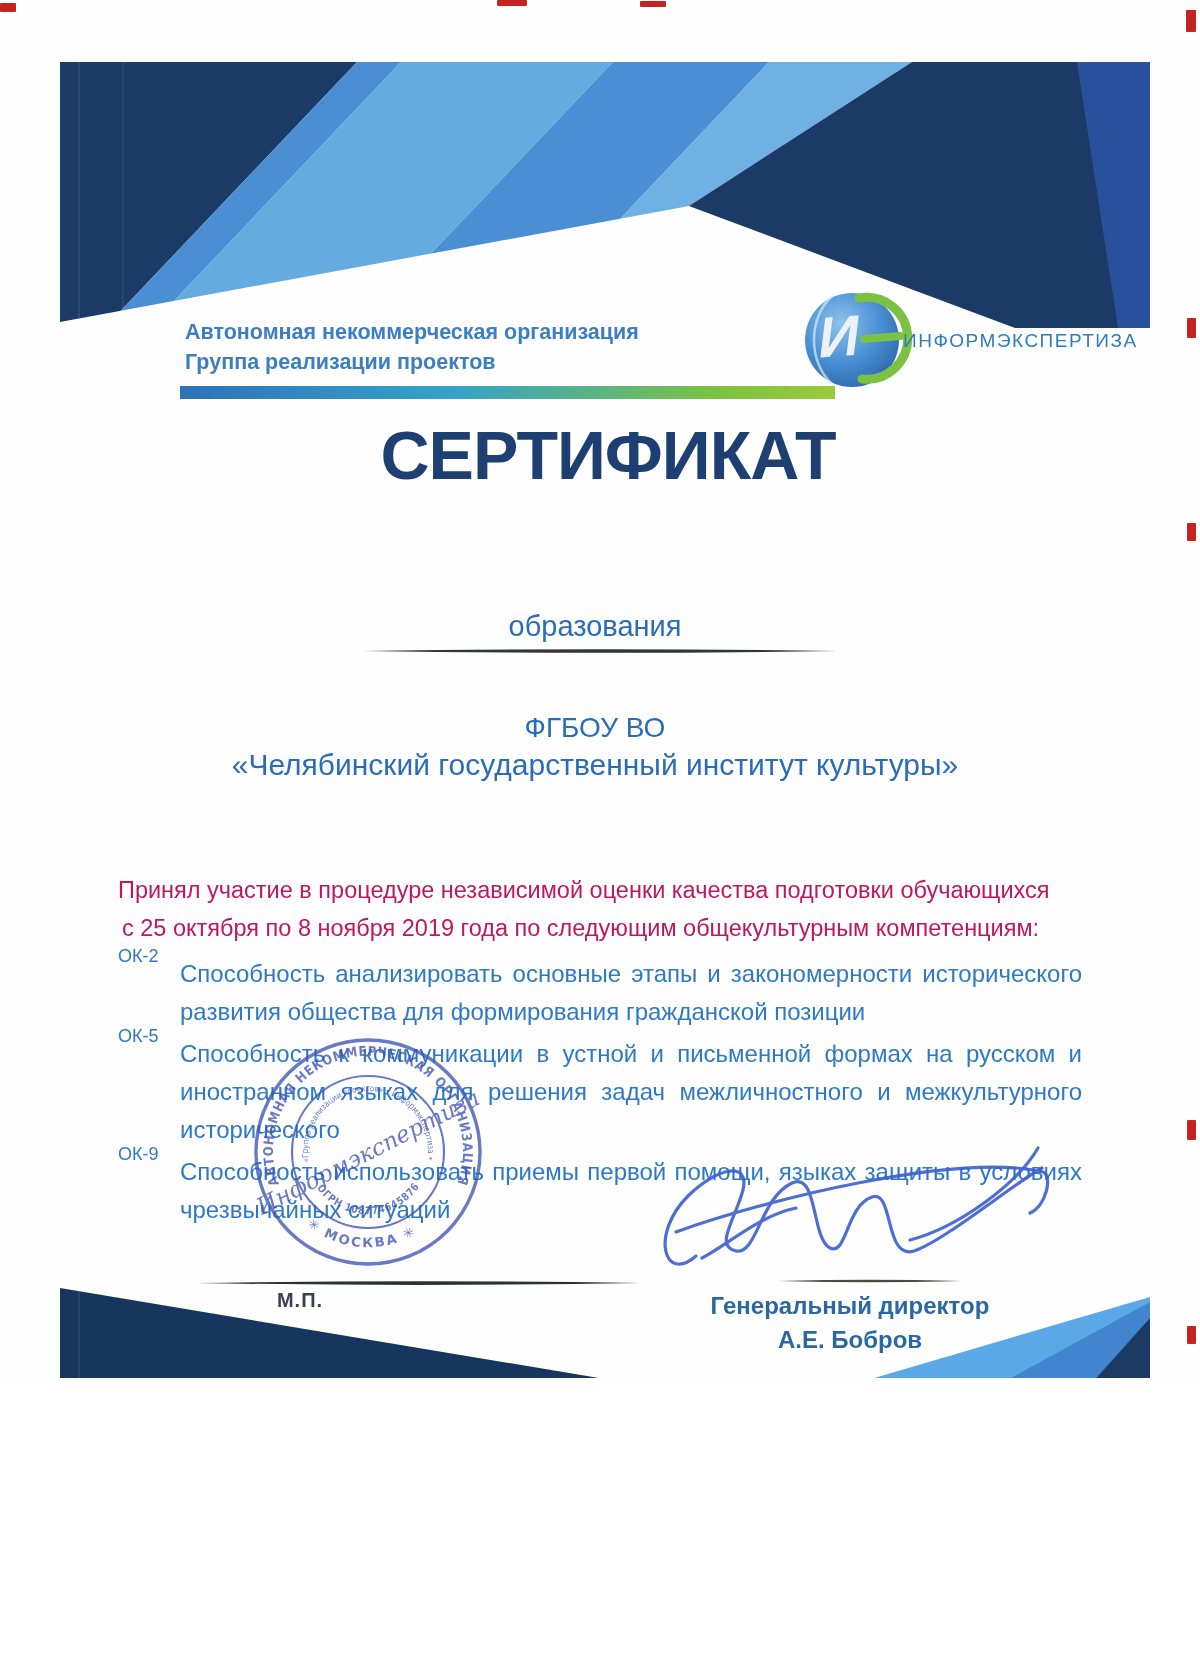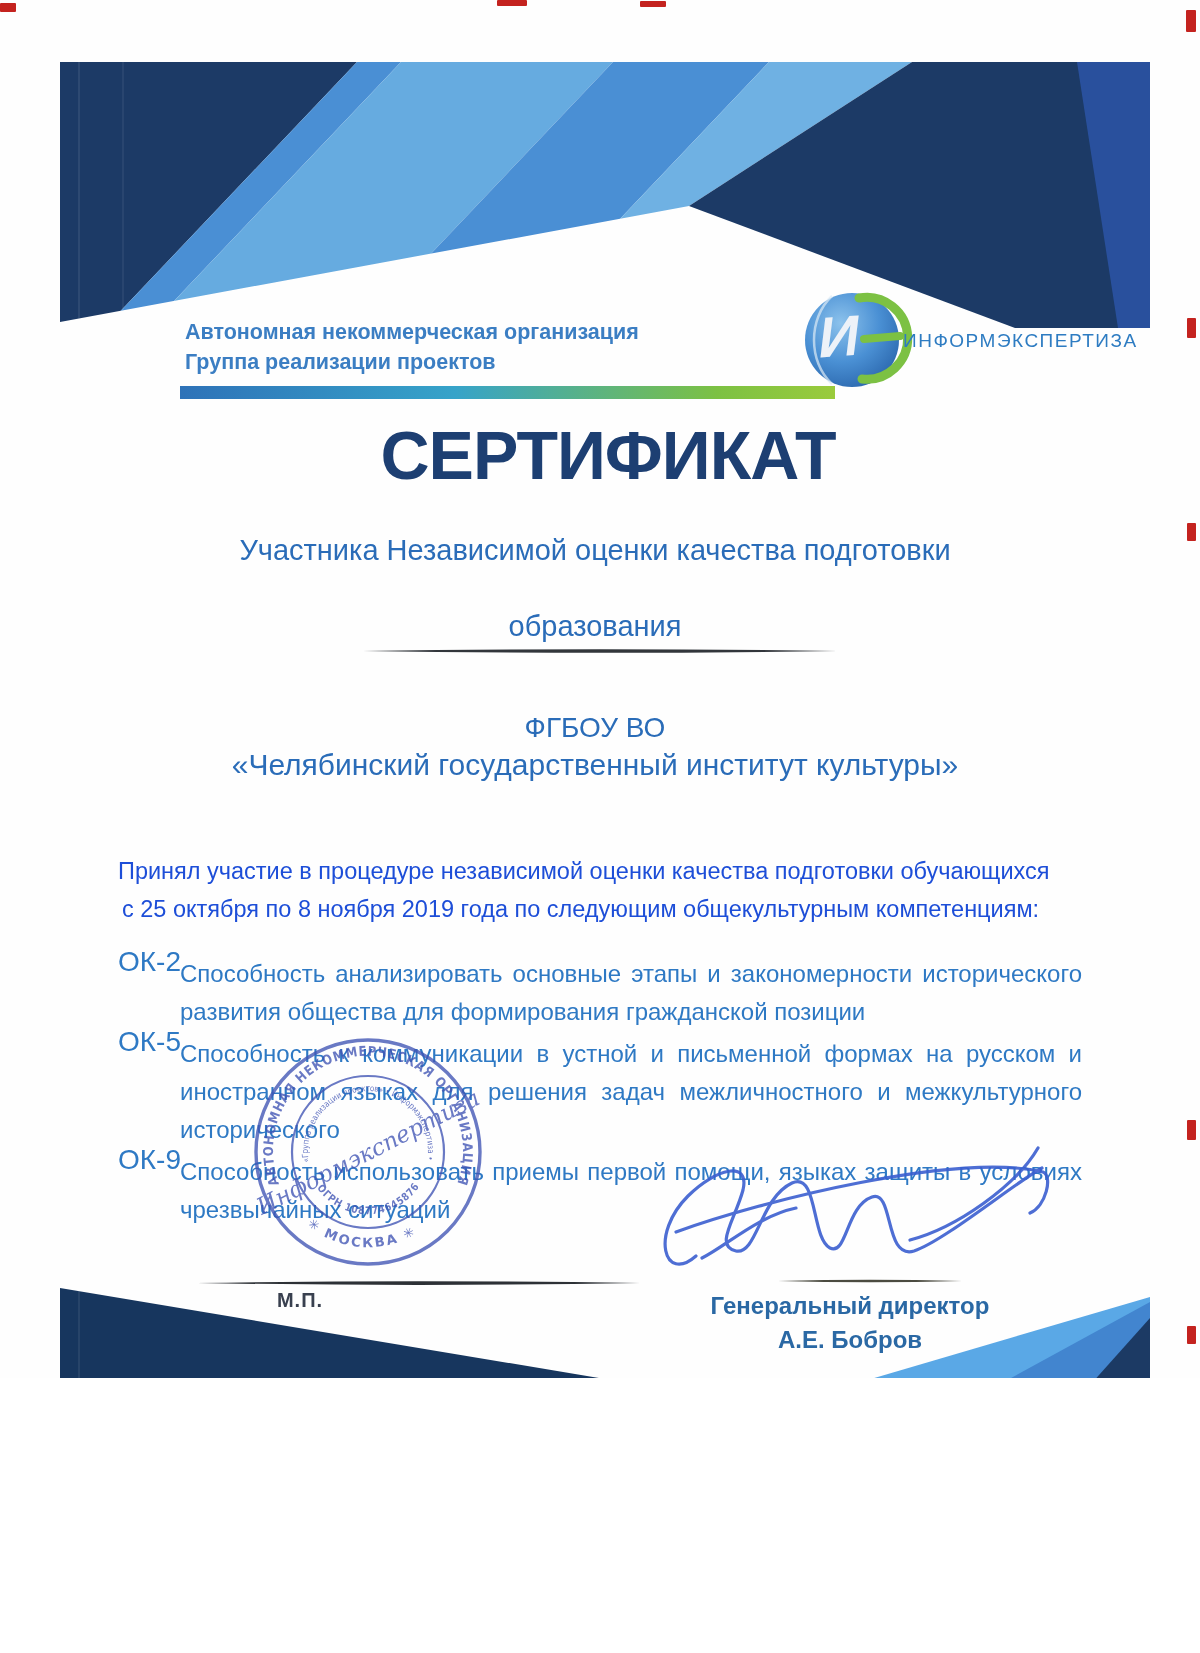--- a/index.html
+++ b/index.html
@@ -12,22 +12,22 @@
             background:linear-gradient(90deg,#2e72b8 0%,#36a3c9 42%,#7cc143 82%,#9acb3c 100%);}
   .wordmark{left:903px;top:330px;width:280px;font-size:19px;letter-spacing:1.5px;color:#2e7cc2;}
   .monogram{left:818px;top:302px;width:70px;font-size:57px;font-style:italic;font-weight:bold;
             color:#edf2f8;transform:rotate(-4deg);}
   
   .title{left:0;top:416px;width:1216px;text-align:center;font-size:68px;font-weight:bold;
          letter-spacing:-1px;color:#1d3f72;}
   .sub{left:0;width:1190px;text-align:center;font-size:29px;color:#2a6cb8;}
   .recip{left:0;width:1190px;text-align:center;color:#2a6cb8;}
   
-  .body-line{font-size:23.5px;color:#1d4ed8;}
-  .code{left:118px;width:60px;font-size:28px;color:#2e79c4;}
+  .body-line{font-size:23.5px;color:#be185d;margin-top:19px;}
+  .code{left:118px;width:60px;font-size:18px;color:#2e79c4;}
   .cline{left:180px;width:902px;font-size:24px;color:#2e79c4;margin-top:14px;}
   .just{text-align:justify;text-align-last:justify;}
   
   .mp{left:230px;top:1289px;width:140px;text-align:center;font-size:20px;letter-spacing:1px;color:#39404f;font-weight:bold;}
   .sig-label{left:700px;width:300px;text-align:center;font-size:24px;font-weight:bold;color:#2a68a4;}
   .year{left:465px;top:1392px;width:200px;text-align:center;font-size:16px;font-weight:bold;color:#ef4444;}
   .rmark{position:absolute;background:#c4231f;border-radius:1px;}
   svg{display:block;}
   .layer{position:absolute;left:0;top:0;width:1200px;height:1653px;pointer-events:none;}
 </style>
@@ -81,21 +81,20 @@
     </g>
   </svg>
 
   <div class="abs org-line" style="top:320px">Автономная некоммерческая организация</div>
   <div class="abs org-line" style="top:350px">Группа реализации проектов</div>
   <div class="abs grad-bar"></div>
   <div class="abs monogram">И</div>
   <div class="abs wordmark">ИНФОРМЭКСПЕРТИЗА</div>
 
   <div class="abs title">СЕРТИФИКАТ</div>
-  <div class="abs sub" style="top:534px">Участника Независимой оценки качества подготовки</div>
   <div class="abs sub" style="top:610px">образования</div>
 
   <div class="abs recip" style="top:748px;font-size:30px">«Челябинский государственный институт культуры»</div>
   <div class="abs recip" style="top:712px;font-size:28px">ФГБОУ ВО</div>
 
   <div class="abs body-line" style="left:118px;top:858px;width:980px">Принял участие в процедуре независимой оценки качества подготовки обучающихся</div>
   <div class="abs body-line" style="left:122px;top:896px;width:980px">с 25 октября по 8 ноября 2019 года по следующим общекультурным компетенциям:</div>
 
   <div class="abs code" style="top:946px">ОК-2</div>
   <div class="abs cline just" style="top:946px">Способность анализировать основные этапы и закономерности исторического</div>

